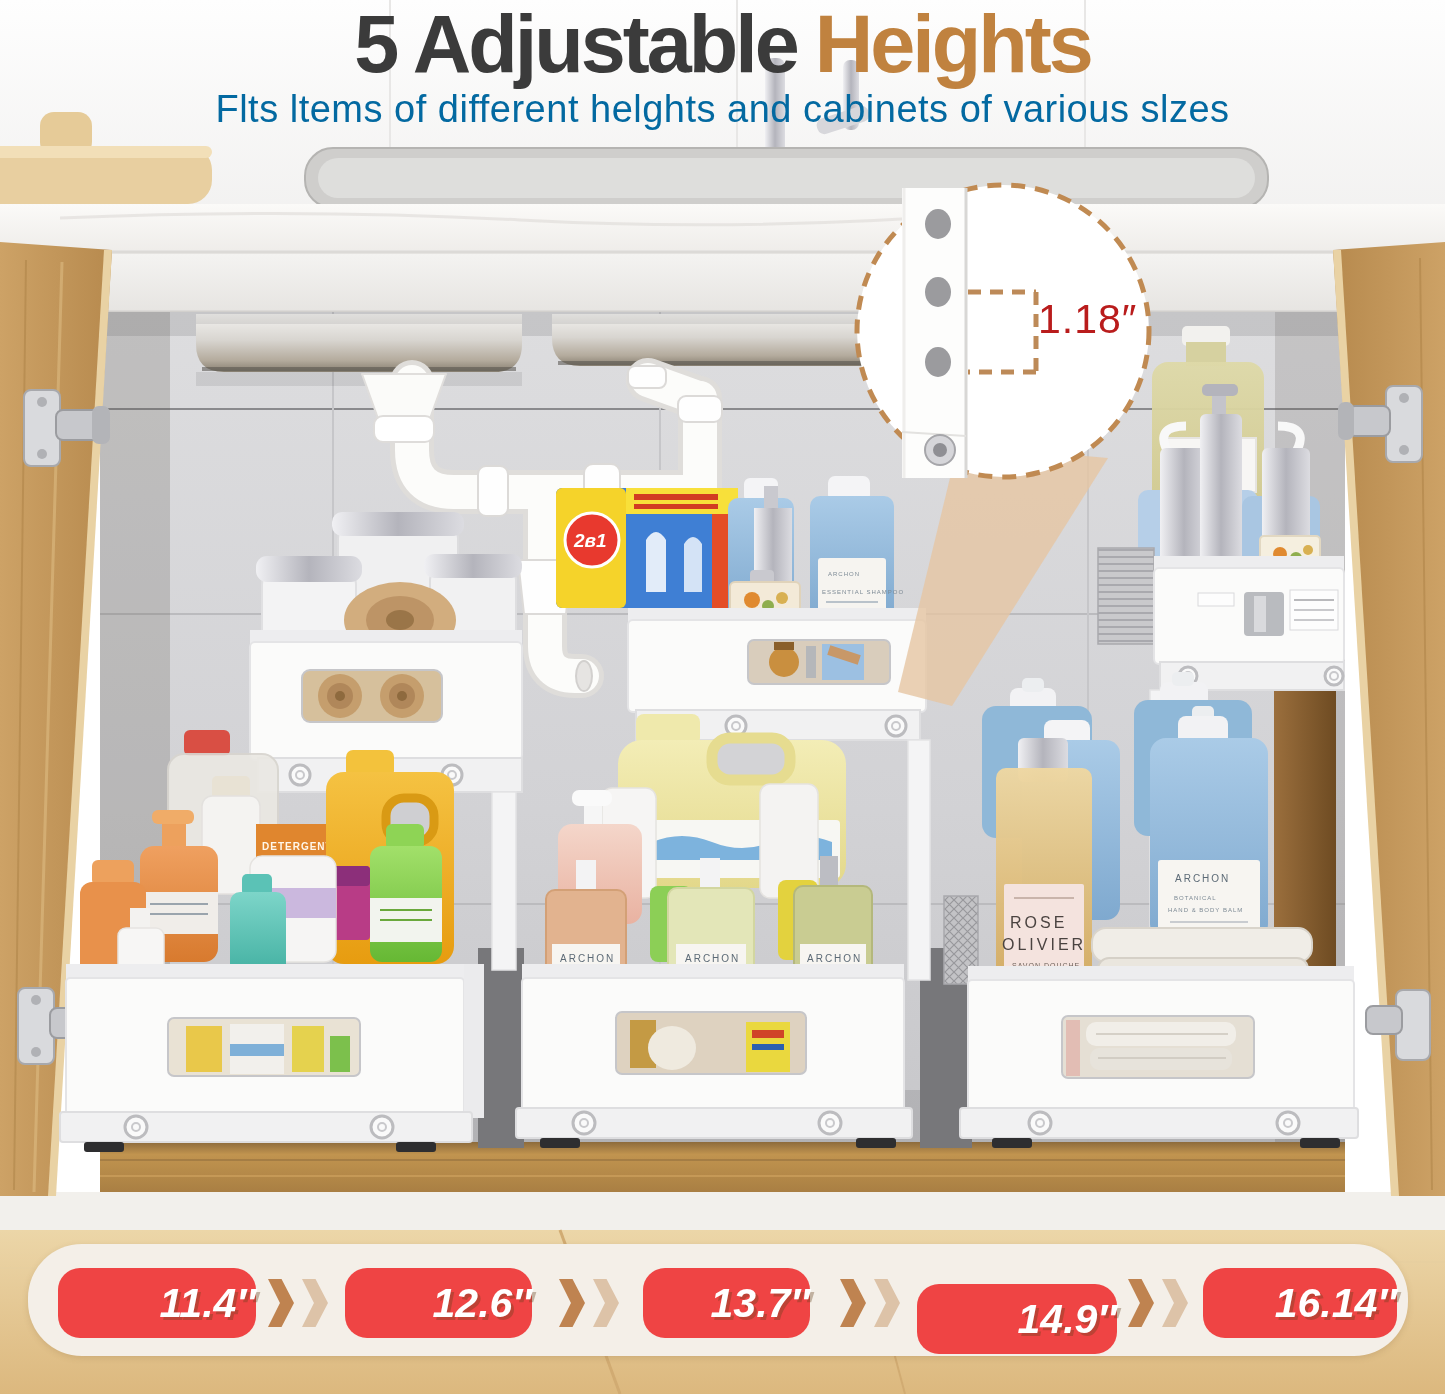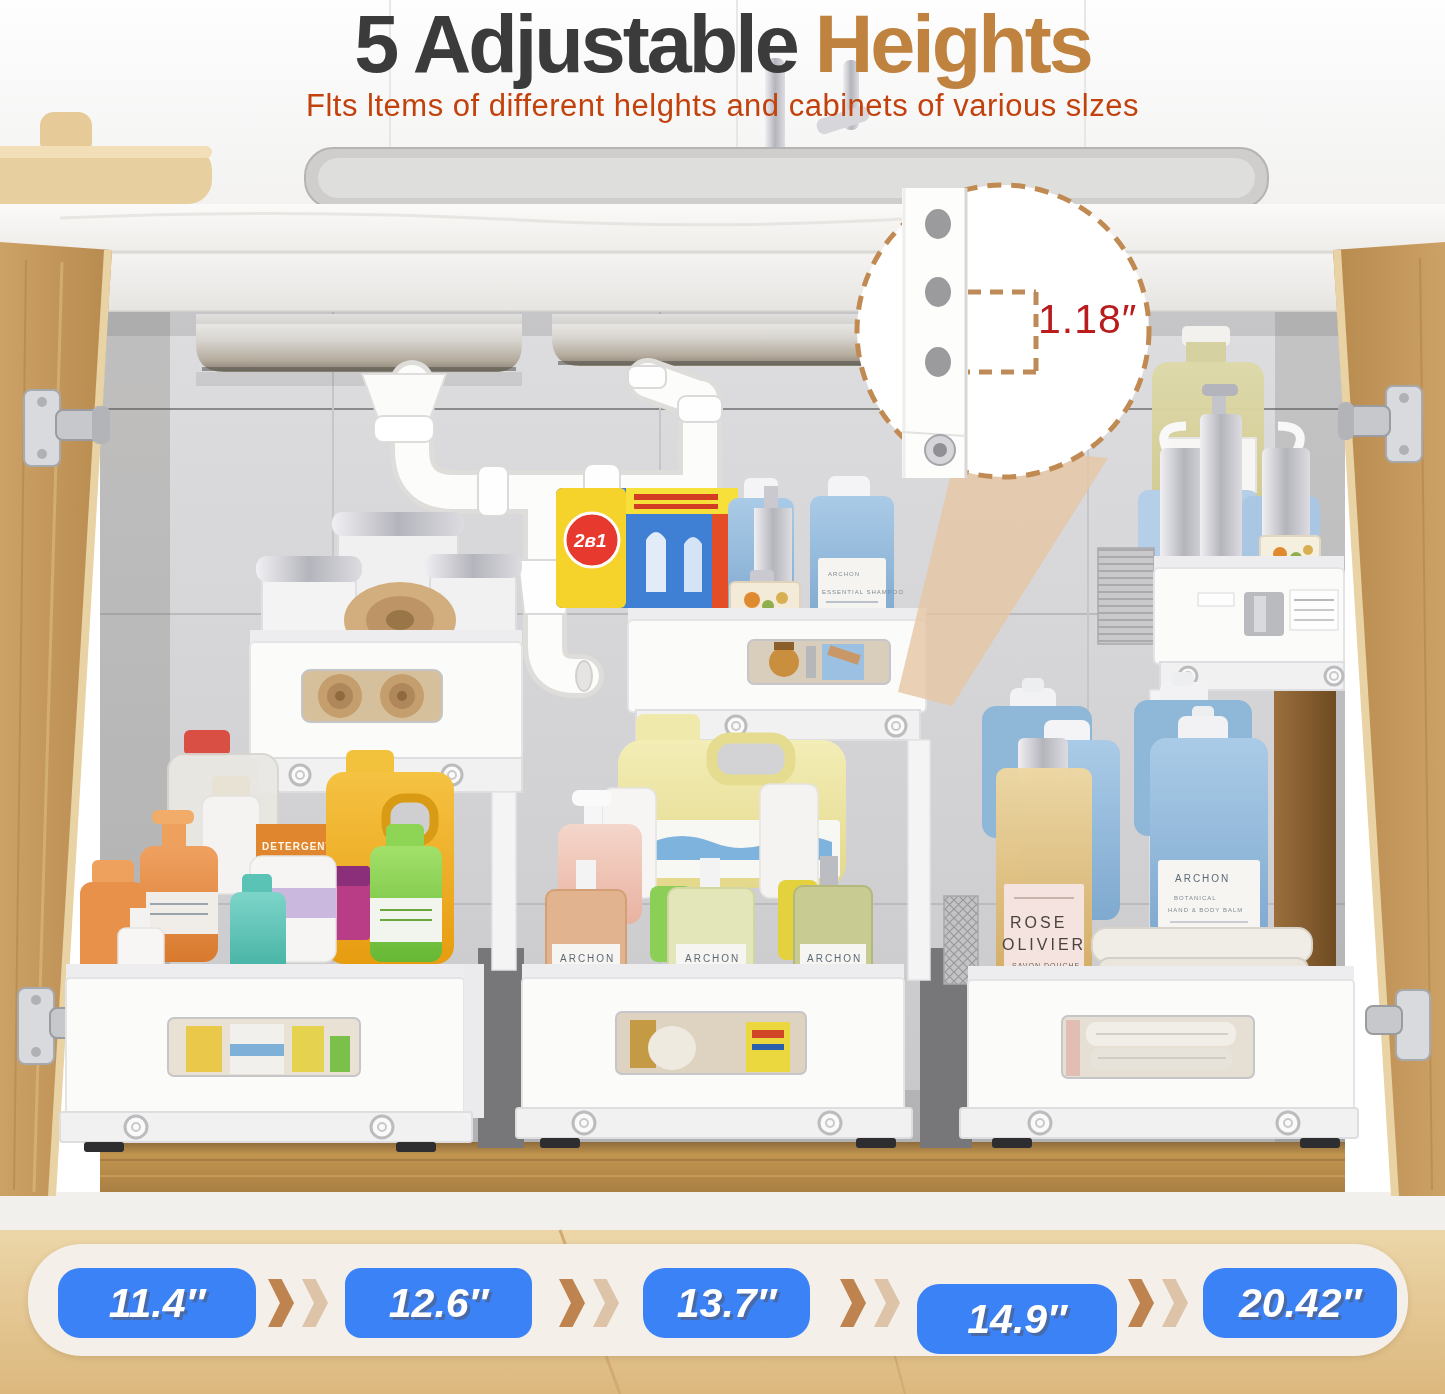--- a/index.html
+++ b/index.html
@@ -5,29 +5,29 @@
   html,body{margin:0;padding:0;background:#ffffff;}
   .canvas{position:relative;width:1445px;height:1394px;overflow:hidden;background:#fff;
           font-family:"Liberation Sans","DejaVu Sans",sans-serif;}
   .scene{position:absolute;inset:0;}
   
   .title-row{position:absolute;top:2px;left:0;width:100%;text-align:center;
              font-weight:800;font-size:81px;letter-spacing:-3px;line-height:1.05;white-space:nowrap;}
   .title-dark{color:#3b3b3b;text-align:right;}
   .title-accent{color:#c0823f;margin-left:18px;text-align:right;}
   .subtitle{position:absolute;top:88px;left:0;width:100%;text-align:center;
-            font-size:31px;color:#c2410c;letter-spacing:.5px;}
+            font-size:38px;color:#0369a1;letter-spacing:.5px;}
   .callout-value{position:absolute;left:1038px;top:296px;font-size:41px;color:#b91c1c;letter-spacing:1px;}
   
   .bar{position:absolute;left:28px;top:1244px;width:1380px;height:112px;border-radius:54px;
        background:#f4efe8;box-shadow:0 2px 6px rgba(120,90,50,.18);}
-  .badge{position:absolute;top:1268px;height:70px;border-radius:22px;background:#3b82f6;
-         color:#fff;font-weight:700;font-style:italic;font-size:41px;line-height:70px;text-align:center;
+  .badge{position:absolute;top:1268px;height:70px;border-radius:22px;background:#ef4444;
+         color:#fff;font-weight:700;font-style:italic;font-size:41px;line-height:70px;text-align:right;
          text-shadow:3px 3px 0 rgba(96,62,26,.35);}
-  .b1{left:58px;width:198px;} .b2{left:345px;width:187px;border-radius:16px;} .b3{left:643px;width:167px;}
+  .b1{left:58px;width:198px;} .b2{left:345px;width:187px;} .b3{left:643px;width:167px;}
   .b4{left:917px;width:200px;margin-top:16px;} .b5{left:1203px;width:194px;}
   .chevpair{position:absolute;top:1279px;height:48px;display:flex;gap:8px;}
   .c1{left:268px;} .c2{left:559px;} .c3{left:840px;} .c4{left:1128px;}
   .chev{width:26px;height:48px;clip-path:polygon(0 0,52% 0,100% 50%,52% 100%,0 100%,46% 50%);}
   .chev.a{background:#bf8350;} .chev.b{background:#ddc3a8;}
   
   .seamD{stroke:#77777a;stroke-width:2;} .seamL{stroke:#bbbbbe;stroke-width:2;}
   .screw{fill:#fafafa;stroke:#bcbcbf;stroke-width:3;}
   .screwdot{fill:none;stroke:#c9c9cc;stroke-width:2;}
   .tier{fill:#fbfbfa;stroke:#e4e4e6;stroke-width:2;}
@@ -657,15 +657,15 @@
 <div class="badge b3">13.7″</div>
 <div class="chevpair c3">
       <div class="chev a"></div>
       <div class="chev b"></div>
     </div>
 <div class="badge b4">14.9″</div>
 <div class="chevpair c4">
       <div class="chev a"></div>
       <div class="chev b"></div>
     </div>
-<div class="badge b5">20.42″</div>
+<div class="badge b5">16.14″</div>
 
 </div>
 
 </body></html>

